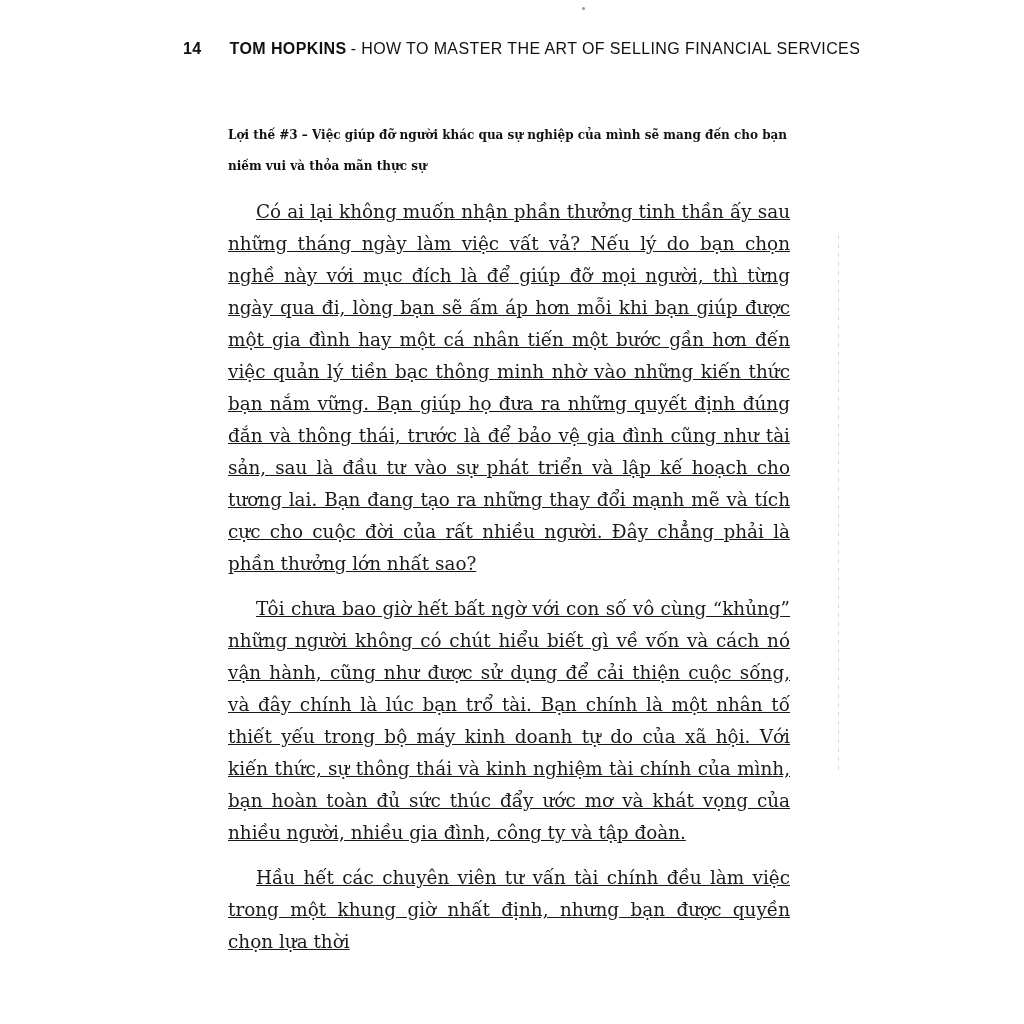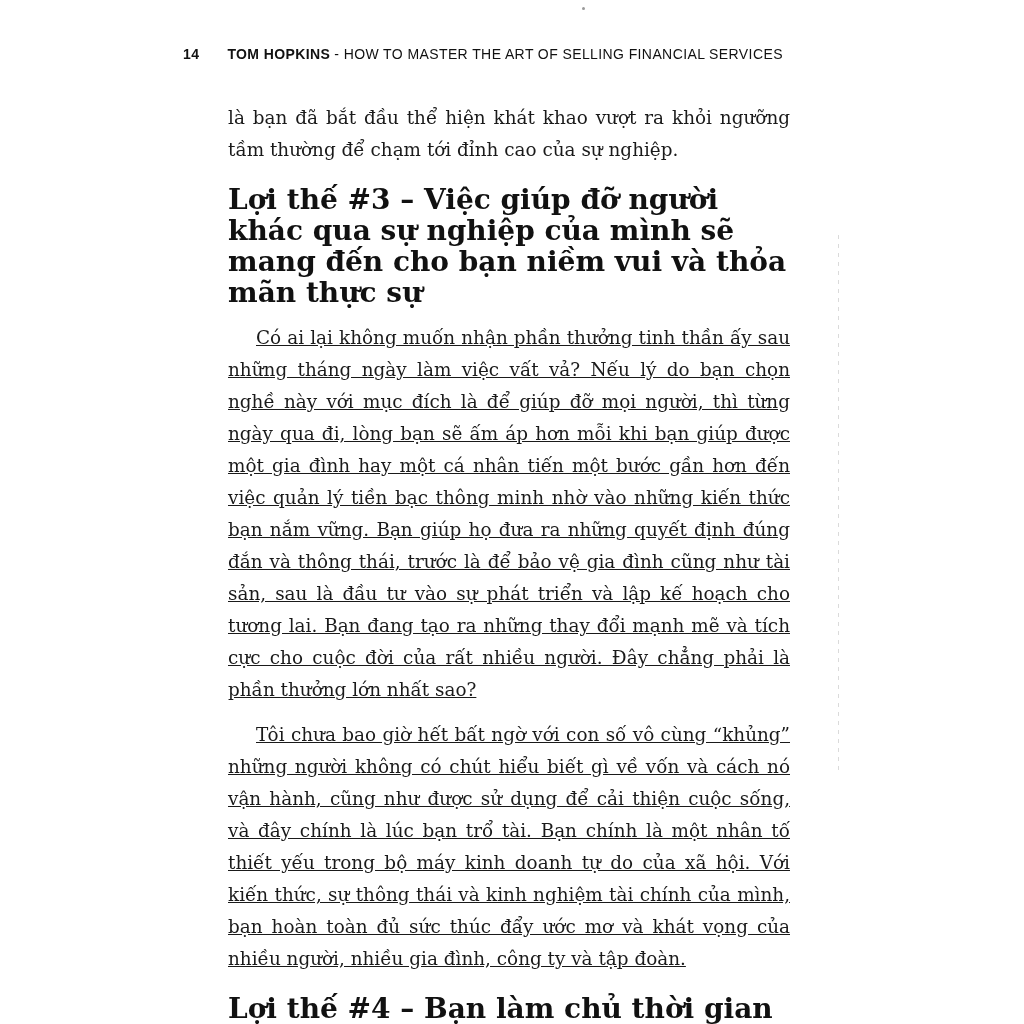--- a/index.html
+++ b/index.html
@@ -11,25 +11,25 @@
     position: relative;
     width: 1024px;
     height: 1024px;
     background: #ffffff;
     overflow: hidden;
     color: #161616;
   }
   
   .running-header {
     position: absolute;
-    top: 46px;
+    top: 40px;
     left: 183px;
     width: 640px;
     font-family: "Liberation Sans", "DejaVu Sans", sans-serif;
-    font-size: 14px;
+    font-size: 16px;
     letter-spacing: 0.4px;
     color: #111111;
     white-space: nowrap;
   }
   .running-header .pagenum {
     font-weight: bold;
     margin-right: 28px;
   }
   .running-header .author {
     font-weight: bold;
@@ -51,21 +51,21 @@
     color: #1a1a1a;
   }
   .text-column p {
     margin: 0 0 13px 0;
   }
   .text-column p.indent {
     text-indent: 28px;
     text-decoration: underline;
   }
   .text-column h2 {
-    font-size: 28px;
+    font-size: 12px;
     line-height: 31px;
     font-weight: bold;
     margin: 18px 0 14px 0;
     text-align: left;
     color: #111111;
   }
   
   .scan-dot {
     position: absolute;
     top: 7px;
@@ -96,21 +96,19 @@
 <div class="page">
 
   <div class="scan-dot"></div>
   <div class="scan-crease"></div>
 
   <div class="running-header">
     <span class="pagenum">14</span><span class="author">TOM HOPKINS</span><span class="booktitle">- HOW TO MASTER THE ART OF SELLING FINANCIAL SERVICES</span>
   </div>
 
   <div class="text-column">
-    <p>là bạn đã bắt đầu thể hiện khát khao vượt ra khỏi ngưỡng tầm thường để chạm tới đỉnh cao của sự nghiệp.</p>
     <h2>Lợi thế #3 – Việc giúp đỡ người khác qua sự nghiệp của mình sẽ mang đến cho bạn niềm vui và thỏa mãn thực sự</h2>
     <p class="indent">Có ai lại không muốn nhận phần thưởng tinh thần ấy sau những tháng ngày làm việc vất vả? Nếu lý do bạn chọn nghề này với mục đích là để giúp đỡ mọi người, thì từng ngày qua đi, lòng bạn sẽ ấm áp hơn mỗi khi bạn giúp được một gia đình hay một cá nhân tiến một bước gần hơn đến việc quản lý tiền bạc thông minh nhờ vào những kiến thức bạn nắm vững. Bạn giúp họ đưa ra những quyết định đúng đắn và thông thái, trước là để bảo vệ gia đình cũng như tài sản, sau là đầu tư vào sự phát triển và lập kế hoạch cho tương lai. Bạn đang tạo ra những thay đổi mạnh mẽ và tích cực cho cuộc đời của rất nhiều người. Đây chẳng phải là phần thưởng lớn nhất sao?</p>
     <p class="indent">Tôi chưa bao giờ hết bất ngờ với con số vô cùng “khủng” những người không có chút hiểu biết gì về vốn và cách nó vận hành, cũng như được sử dụng để cải thiện cuộc sống, và đây chính là lúc bạn trổ tài. Bạn chính là một nhân tố thiết yếu trong bộ máy kinh doanh tự do của xã hội. Với kiến thức, sự thông thái và kinh nghiệm tài chính của mình, bạn hoàn toàn đủ sức thúc đẩy ước mơ và khát vọng của nhiều người, nhiều gia đình, công ty và tập đoàn.</p>
-    <h2>Lợi thế #4 – Bạn làm chủ thời gian của mình</h2>
     <p class="indent">Hầu hết các chuyên viên tư vấn tài chính đều làm việc trong một khung giờ nhất định, nhưng bạn được quyền chọn lựa thời</p>
   </div>
 
 </div>
 
 </body></html>

